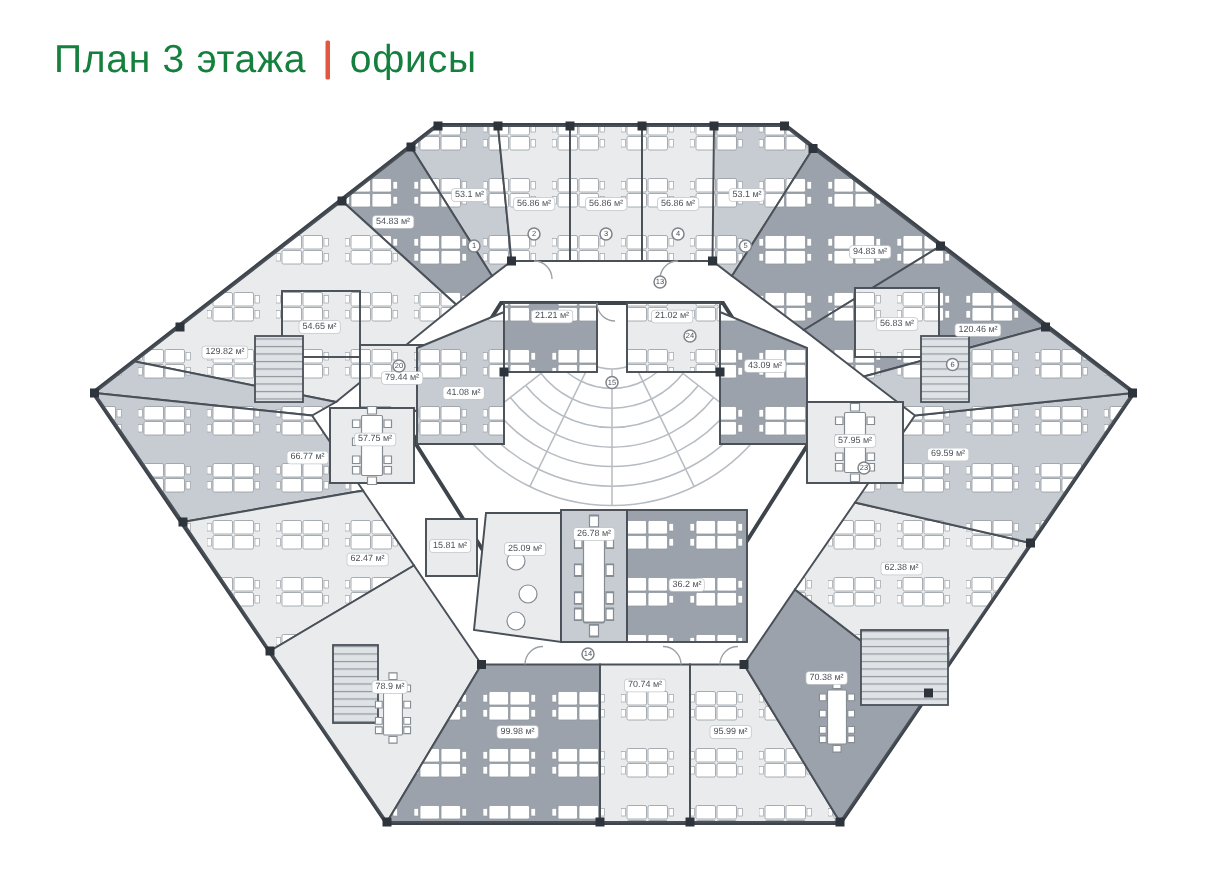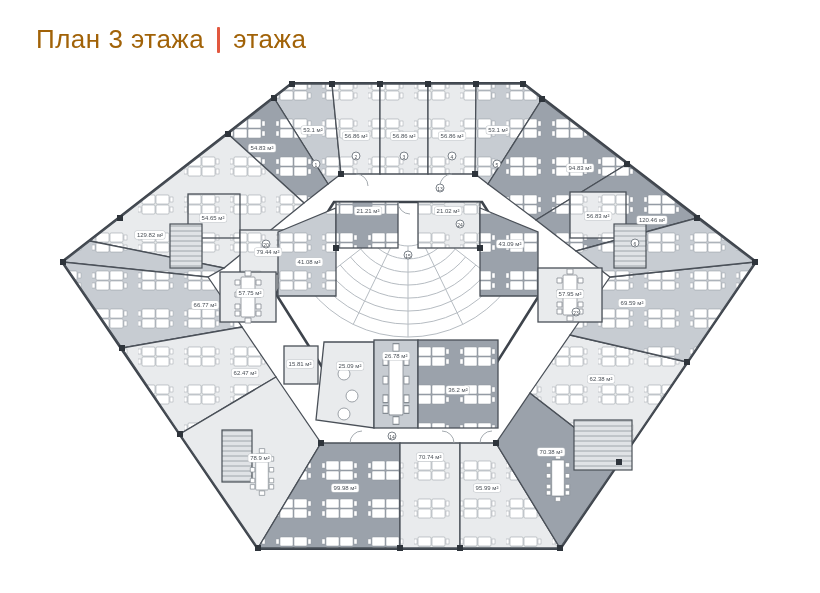--- a/index.html
+++ b/index.html
@@ -1,21 +1,21 @@
 <!DOCTYPE html>
 <html><head>
 <meta charset="utf-8">
 <style>
   html,body{margin:0;padding:0;background:#ffffff;width:820px;height:593px;overflow:hidden;
     font-family:"Liberation Sans", sans-serif;}
   .stage{position:relative;width:820px;height:593px;background:#fff;}
   .plan-svg{position:absolute;left:0;top:0;}
   
   .hdr{position:absolute;left:36px;top:24px;display:flex;align-items:center;gap:13px;z-index:30;}
-  .hdr .t{font-size:26px;font-weight:500;color:#a16207;letter-spacing:.5px;}
+  .hdr .t{font-size:26px;font-weight:500;color:#15803d;letter-spacing:.5px;}
   .hdr .sep{width:3px;height:26px;background:#e2583f;border-radius:1px;}
   
   .wall{fill:none;stroke:#3e444c;stroke-width:4;stroke-linejoin:miter;}
   .rl{fill:url(#pL);stroke:#4a5058;stroke-width:1.3;}
   .rm{fill:url(#pM);stroke:#4a5058;stroke-width:1.3;}
   .rd{fill:url(#pD);stroke:#4a5058;stroke-width:1.3;}
   .pl{fill:#e9ebed;stroke:#4a5058;stroke-width:1.3;}
   .pm{fill:#c7ccd2;stroke:#4a5058;stroke-width:1.3;}
   .pd{fill:#9ba2ab;stroke:#4a5058;stroke-width:1.3;}
   .st{fill:url(#pS);stroke:#4a5058;stroke-width:1.2;}
@@ -209,16 +209,16 @@
       <span class="marker" style="left: 266px; top: 244px;">20</span>
       <span class="marker" style="left: 460px; top: 224px;">24</span>
       <span class="marker" style="left: 576px; top: 312px;">23</span>
       <span class="marker" style="left: 635px; top: 243px;">6</span>
       <span class="marker" style="left: 392px; top: 436px;">14</span>
     </div>
 
   <div class="hdr">
     <span class="t">План 3 этажа</span>
     <span class="sep"></span>
-    <span class="t">этажа</span>
+    <span class="t">офисы</span>
   </div>
 
 </div>
 
 </body></html>

